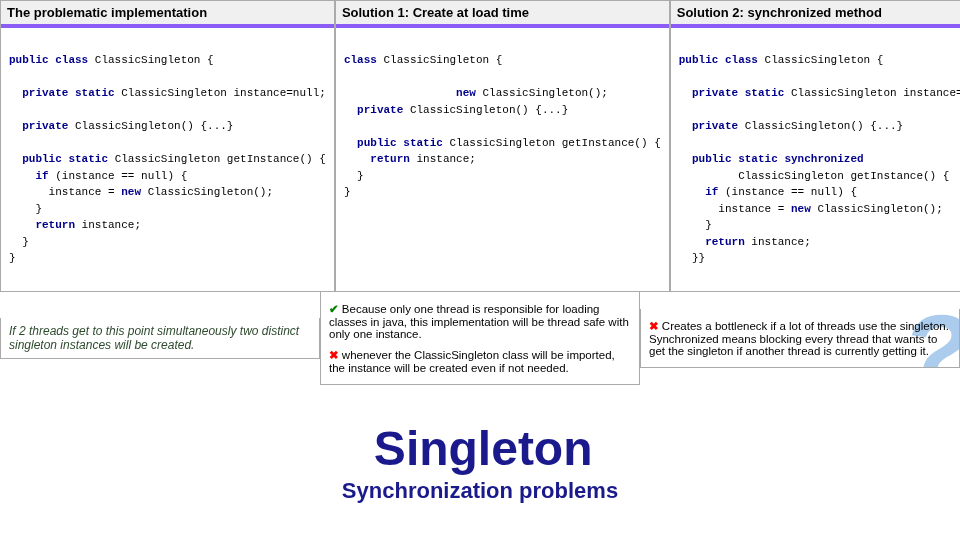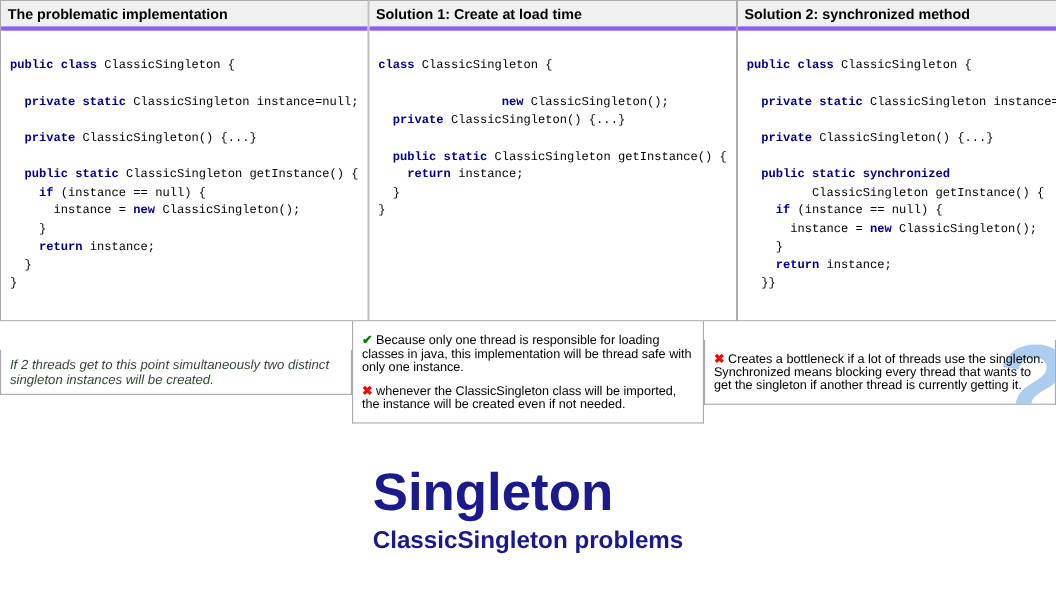--- a/index.html
+++ b/index.html
@@ -72,20 +72,21 @@
       flex-direction: column;
       align-items: center;
       justify-content: center;
       position: relative;
     }
     .singleton-title {
       font-size: 48px;
       font-weight: bold;
       color: #1a1a8c;
       margin-bottom: 2px;
+      margin-left: 32px;
     }
     .singleton-subtitle {
       font-size: 22px;
       font-weight: bold;
       color: #1a1a8c;
     }
     .bottom-content {
       position: relative;
       z-index: 1;
     }
@@ -174,16 +175,16 @@
           <span class="cross">✖</span>
           <span>Creates a bottleneck if a lot of threads use the singleton. Synchronized means blocking every thread that wants to get the singleton if another thread is currently getting it.</span>
         </div>
       </div>
     </div>
   </div>
 
   <div class="bottom-section">
     <div class="bottom-content">
       <div class="singleton-title">Singleton</div>
-      <div class="singleton-subtitle">ClassicSingleton problems</div>
+      <div class="singleton-subtitle">Synchronization problems</div>
     </div>
   </div>
 </div>
 
 </body></html>

